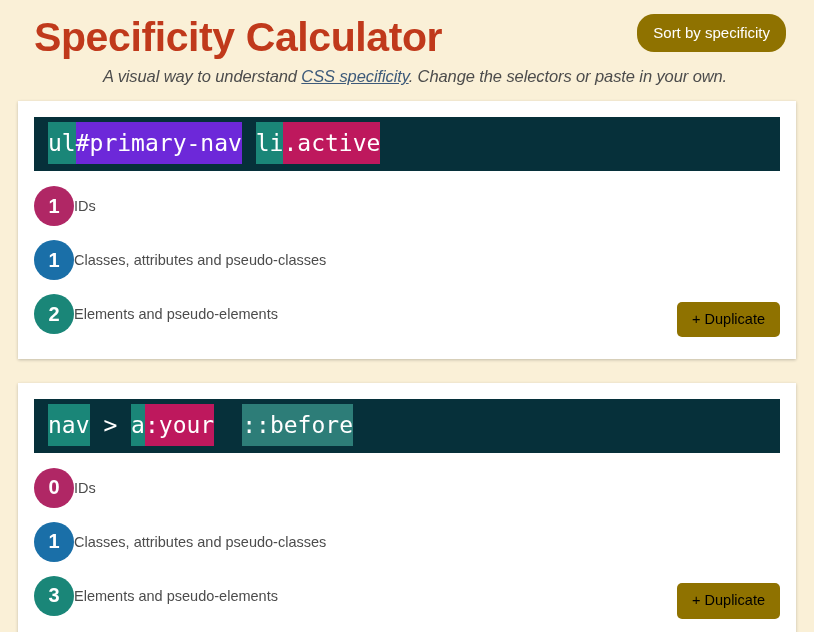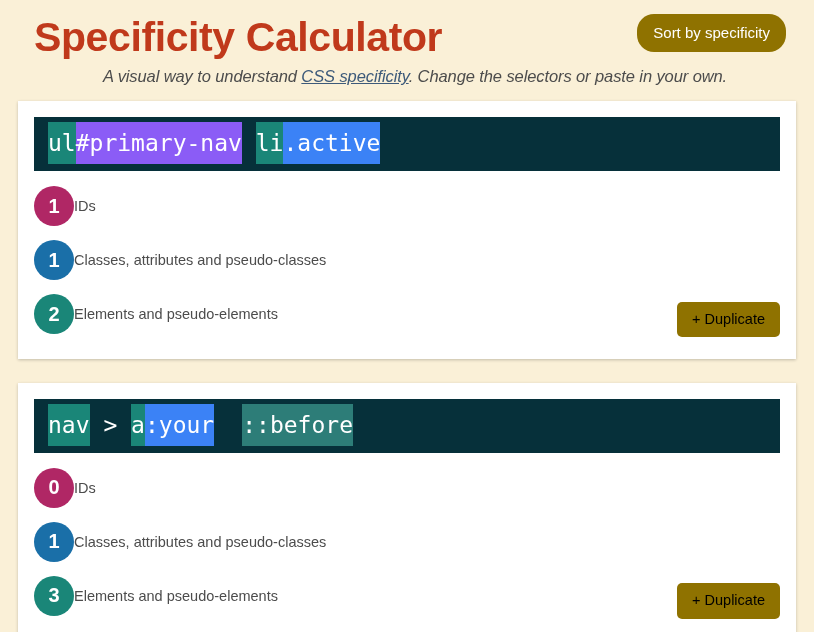--- a/index.html
+++ b/index.html
@@ -84,22 +84,22 @@
     font-family: "DejaVu Sans Mono", monospace;
     font-size: 23px;
     line-height: 1.3;
     color: #ffffff;
     white-space: pre;
     overflow: hidden;
     cursor: text;
   }
   .tok { padding: 8px 0; }
   .tok-element  { background: #1a8678; }
-  .tok-id       { background: #8b5cf6; }
-  .tok-class    { background: #3b82f6; }
+  .tok-id       { background: #6d28d9; }
+  .tok-class    { background: #be185d; }
   .tok-pseudoel { background: #2d7d78; margin-left: 28px; }
   .tok-plain    { background: transparent; }
 
   
   .scores {
     margin-top: 8px;
   }
   .score-row {
     display: flex;
     align-items: center;

